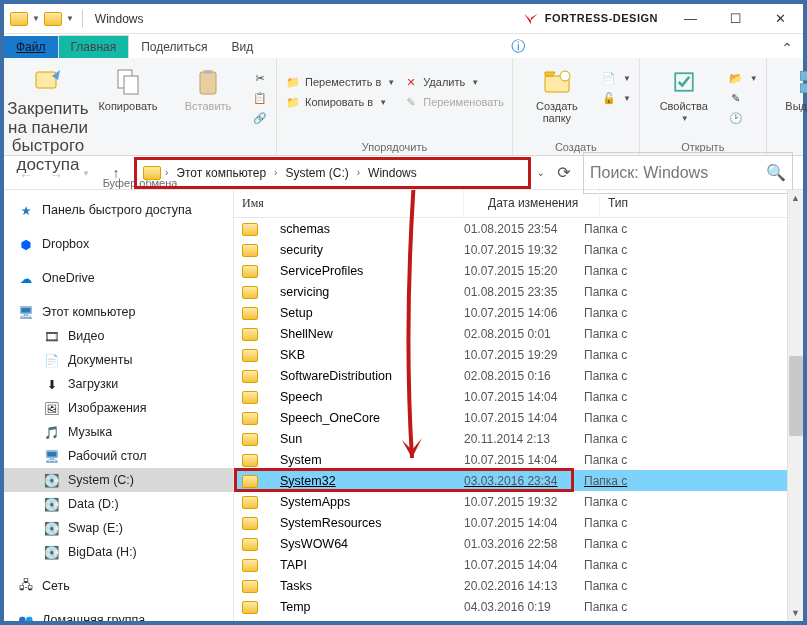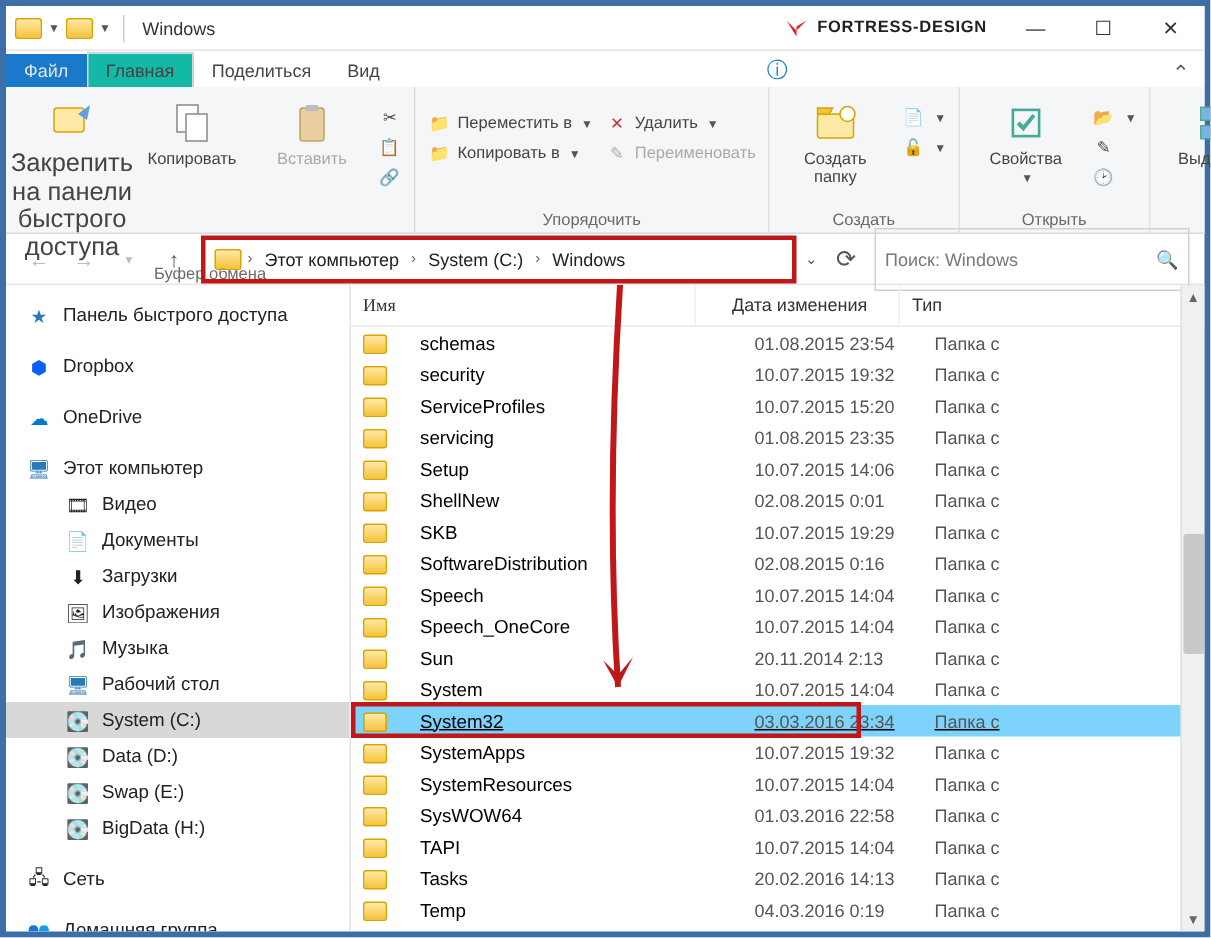--- a/index.html
+++ b/index.html
@@ -16,21 +16,21 @@
 .title-text { font-size: 12px; color: #333; margin-left: 4px; }
 .titlebar .spacer { flex: 1; }
 .brand { display: flex; align-items: flex-start; gap: 6px; font-size: 11px; font-weight: 600; color: #222; letter-spacing: 0.5px; margin-right: 10px; }
 .brand-logo { width: 16px; height: 14px; }
 .win-controls { display: flex; }
 .win-btn { width: 45px; height: 30px; display: flex; align-items: center; justify-content: center; font-size: 13px; color: #333; }
 
 
 .menubar { display: flex; align-items: flex-end; height: 24px; background: #fff; font-size: 12px; }
 .menu-item { padding: 4px 12px; color: #444; }
-.menu-item.file { background: #1979ca; color: #e5e5e5; }
+.menu-item.file { background: #1979ca; color: #0f172a; text-decoration: underline; }
 .menu-item.active { background: #14b8a6; border: 1px solid #d8d8d8; border-bottom: none; }
 .menubar .help { margin-left: auto; color: #1979ca; padding: 2px 10px; font-size: 14px; }
 
 
 .ribbon { background: #f5f6f7; border-bottom: 1px solid #d8d8d8; height: 98px; display: flex; font-size: 11px; color: #444; }
 .ribbon-group { border-right: 1px solid #e0e0e0; padding: 4px 8px 2px; display: flex; flex-direction: column; }
 .ribbon-group-body { flex: 1; display: flex; align-items: flex-start; gap: 8px; }
 .ribbon-group-label { text-align: center; font-size: 11px; color: #6a6a6a; padding-top: 2px; }
 .big-btn { display: flex; flex-direction: column; align-items: center; width: 72px; text-align: center; gap: 2px; padding-top: 4px; }
 .big-btn .icon-box { width: 32px; height: 32px; display:flex; align-items:center; justify-content:center; }
@@ -43,21 +43,21 @@
 
 .navbar { display: flex; align-items: center; height: 34px; padding: 4px 10px; gap: 6px; border-bottom: 1px solid #e5e5e5; }
 .nav-arrow { width: 24px; height: 24px; display:flex; align-items:center; justify-content:center; color: #bdbdbd; font-size: 14px; }
 .nav-arrow.enabled { color: #555; }
 .addr-wrap { flex: 1; display: flex; align-items: center; height: 26px; }
 .addr-box { flex: 1; display: flex; align-items: center; border: 3px solid #c01818; height: 32px; padding: 0 6px; gap: 4px; }
 .crumb { font-size: 12px; color: #222; padding: 2px 4px; }
 .crumb-sep { color: #666; font-size: 10px; }
 .addr-dd { color: #555; font-size: 10px; padding: 0 6px; }
 .refresh { width: 26px; height: 26px; display:flex; align-items:center; justify-content:center; color:#555; border:1px solid transparent; }
-.search { width: 210px; height: 42px; border: 1px solid #d0d0d0; display:flex; align-items:center; padding: 0 6px; color:#777; font-size:12px; justify-content: space-between; }
+.search { width: 210px; height: 42px; border: 1px solid #d0d0d0; display:flex; align-items:center; padding: 0 6px; color:#777; font-size:16px; justify-content: space-between; }
 
 
 .content { flex:1; display:flex; overflow:hidden; position: relative; }
 .sidebar { width: 230px; border-right: 1px solid #e5e5e5; padding: 8px 0; overflow:hidden; font-size: 12.5px; }
 .side-item { display:flex; align-items:center; gap: 8px; padding: 4px 10px 4px 22px; color:#222; }
 .side-item.root { padding-left: 14px; font-weight: 400; }
 .side-item.sub { padding-left: 40px; }
 .side-item.selected { background: #d8d8d8; }
 .side-gap { height: 10px; }
 .side-icon { width:16px; height:16px; display:inline-flex; align-items:center; justify-content:center; }
@@ -65,21 +65,21 @@
 .filepane { flex:1; display:flex; flex-direction:column; font-size: 12.5px; overflow:hidden; position: relative; }
 .col-headers { display:flex; border-bottom: 1px solid #e8e8e8; color:#333; font-size:12px; }
 .col-headers > div { padding: 6px 8px; border-right: 1px solid #f0f0f0; }
 .col-name { flex: 0 0 230px; font-family: Liberation Serif, serif; }
 .col-date { flex: 0 0 120px; margin-left: 16px; }
 .col-type { flex: 1; }
 .file-list { flex:1; overflow:hidden; }
 .file-row { display:flex; align-items:center; height: 21px; }
 .file-row.selected { background: #7dd3fc; text-decoration: underline; }
 .file-row .cell-name { flex:0 0 230px; display:flex; align-items:flex-end; gap:22px; padding-left: 8px; }
-.file-row .cell-date { flex:0 0 120px; color:#555; font-size: 12px; margin-left: 39px; }
+.file-row .cell-date { flex:0 0 120px; color:#555; font-size: 12px; }
 .file-row .cell-type { flex:1; color:#555; font-size:12px; }
 .folder-icon { width:16px; height:13px; background: linear-gradient(#ffe9a6,#f5c33b); border:1px solid #d9a400; border-radius:2px; }
 .scrollbar { position:absolute; right:0; top:0; bottom:0; width:16px; background:#f0f0f0; border-left:1px solid #e0e0e0; display:flex; flex-direction:column; align-items:center; }
 .scroll-btn { width:16px; height:16px; display:flex; align-items:center; justify-content:center; font-size:9px; color:#666; }
 .scroll-thumb { width:14px; background:#c8c8c8; border-radius:2px; }
 
 
 .hl-box { position:absolute; border:3px solid #c01818; pointer-events:none; }
 .arrow-svg { position:absolute; pointer-events:none; }
 </style>

